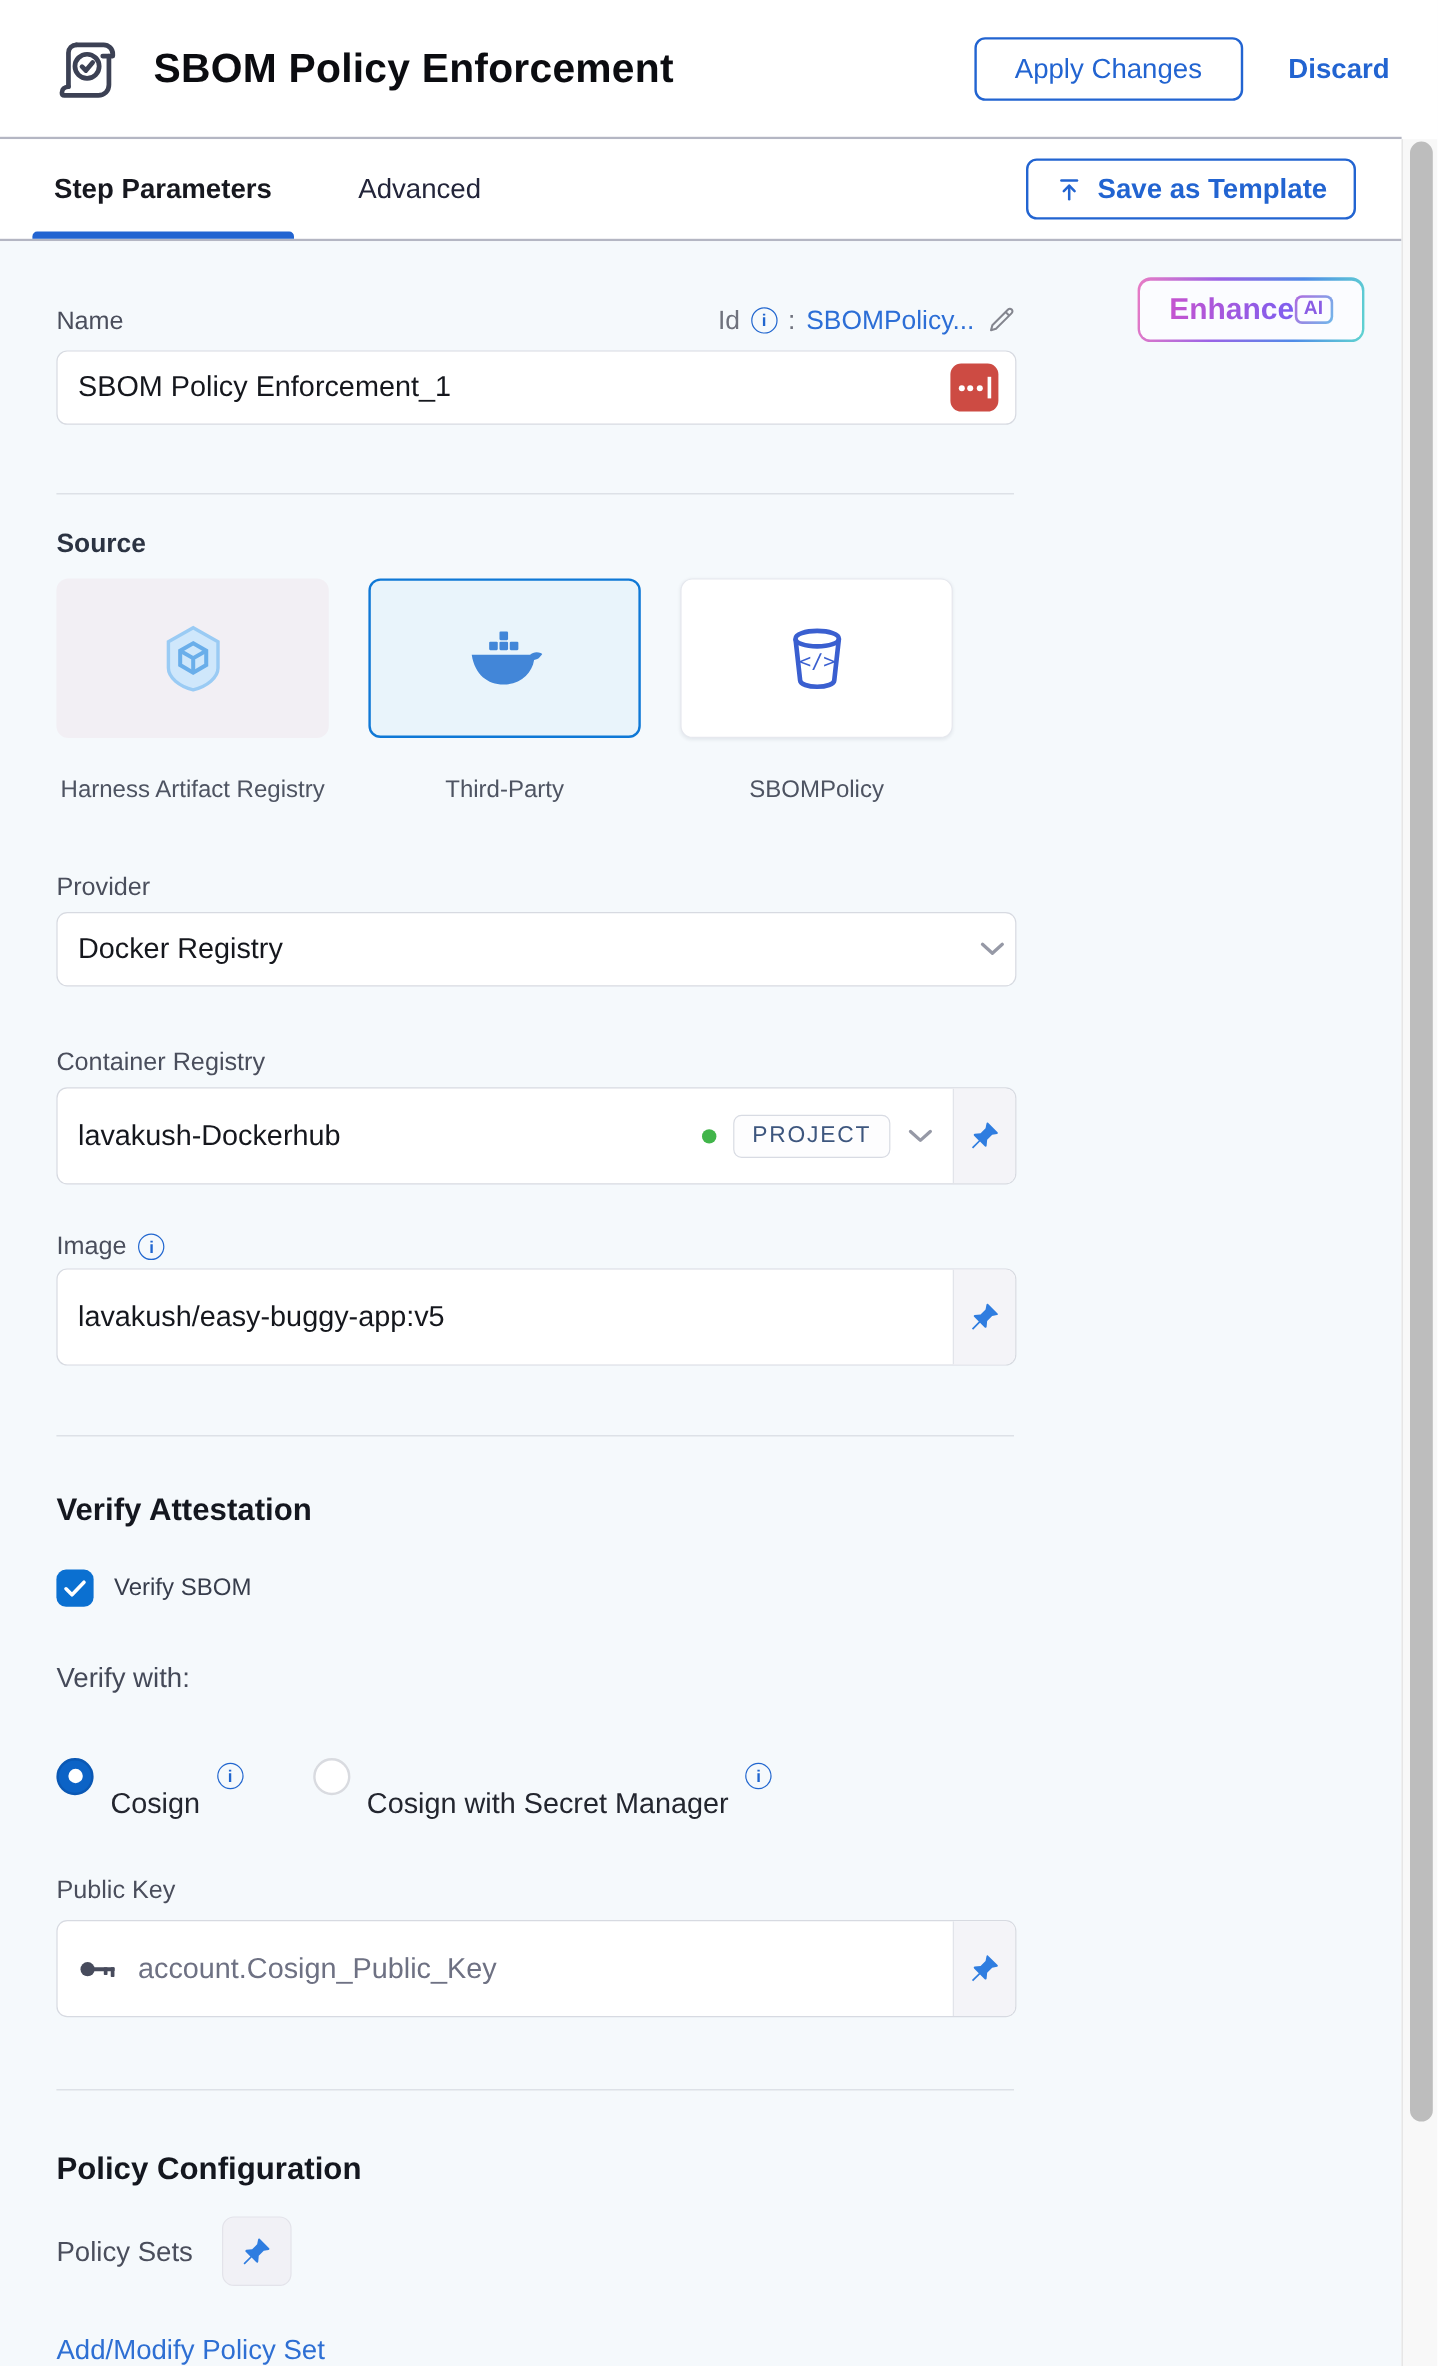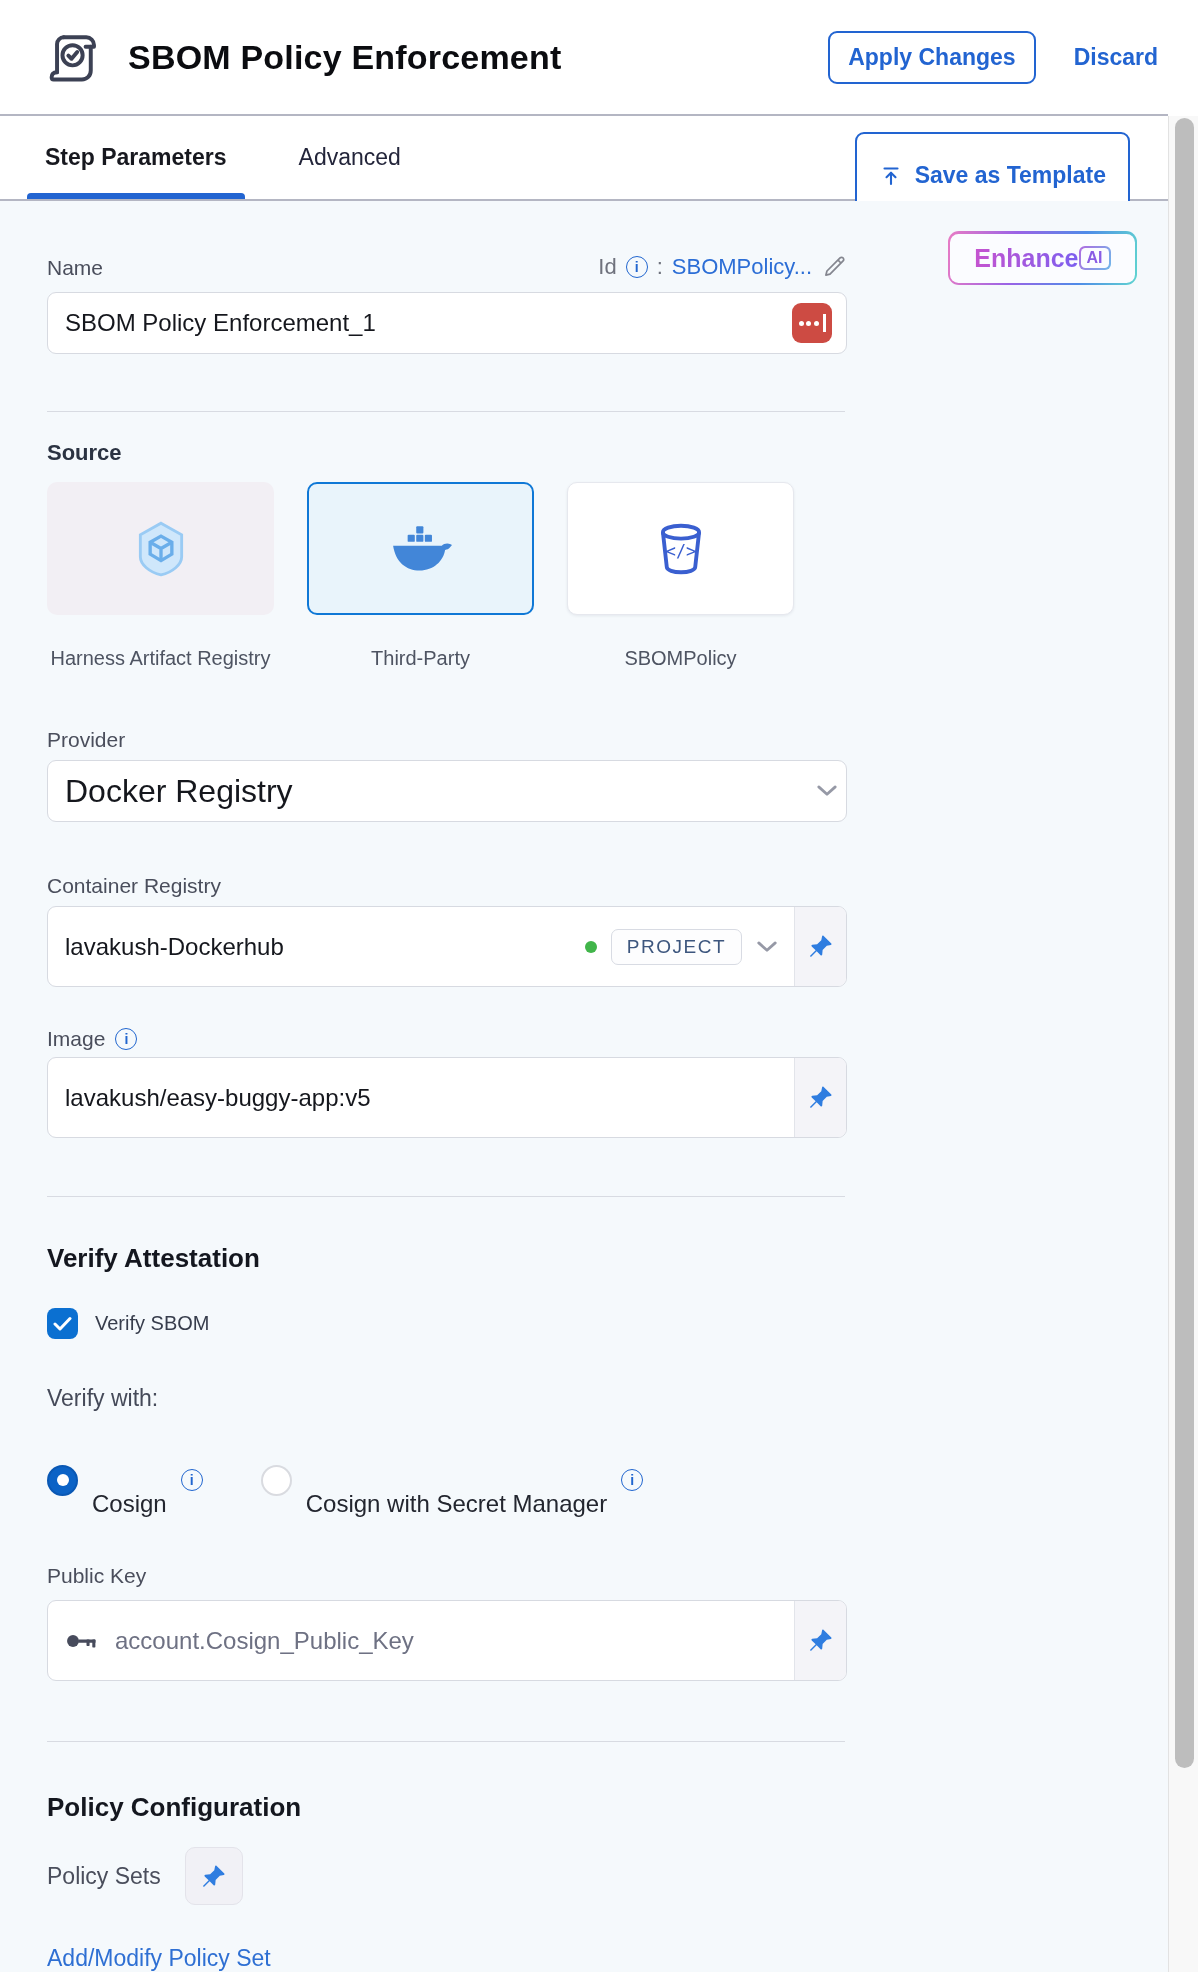--- a/index.html
+++ b/index.html
@@ -8,34 +8,34 @@
   .page { position:relative; width:1198px; height:1972px; background:#fff; overflow:hidden; }
 
   
   .header { position:absolute; left:0; top:0; width:1198px; height:115px;
             display:flex; align-items:center; padding:0 40px 0 44px; background:#fff; }
   .header-rule { position:absolute; left:0; top:114px; width:1168px; height:2px; background:#b4b6c3; }
   .hdr-icon { width:64px; height:64px; flex:0 0 auto; }
   .page-title { font-size:34px; font-weight:700; color:#0b0c10; margin-left:20px; letter-spacing:.2px; }
   .hdr-spacer { flex:1; }
   .btn-outline-blue { border:2px solid #2264d1; color:#2264d1; background:#fff; border-radius:9px;
-            font-size:23px; font-weight:700; padding:11px 18px; cursor:pointer;
+            font-size:23px; font-weight:400; padding:11px 32px; cursor:pointer;
             font-family:inherit; display:inline-flex; align-items:center; gap:10px; }
   .discard-link { color:#2264d1; font-size:23px; font-weight:700; margin-left:38px; cursor:pointer; }
 
   
   .tabbar { position:absolute; left:0; top:116px; width:1168px; height:85px; background:#fff;
             display:flex; align-items:center; padding-left:45px; border-bottom:2px solid #b4b6c3; }
   .tab { font-size:23px; color:#23253a; position:relative; height:100%; display:flex; align-items:center; cursor:pointer; }
   .tab.active { font-weight:700; color:#17181f; }
   .tab.active::after { content:""; position:absolute; left:-18px; right:-18px; bottom:0;
             height:6px; background:#2264d1; border-radius:4px 4px 0 0; }
   .tab + .tab { margin-left:72px; font-weight:500; }
   .save-template-btn { position:absolute; right:38px; top:16px; border:2px solid #2264d1; color:#2264d1;
-            background:#fff; border-radius:9px; font-size:23px; font-weight:700; padding:28px 22px;
+            background:#fff; border-radius:9px; font-size:23px; font-weight:700; padding:10px 22px;
             display:inline-flex; align-items:center; gap:12px; cursor:pointer; font-family:inherit; }
 
   
   .content { position:absolute; left:0; top:201px; width:1168px; height:1771px;
              background:#f5f9fc; padding:0 0 0 47px; }
 
   .field-label { font-size:21px; font-weight:500; color:#4a4e5c; }
   .divider { width:798px; height:1px; background:#d8dbe2; }
 
   
@@ -77,21 +77,21 @@
   .card-selected { background:#e9f4fb; border:2.5px solid #0f78d6; }
   .card-repo { background:#fff; border:1px solid #e6e8ee; box-shadow:0 1px 3px rgba(30,40,60,.08); }
   .card svg { width:62px; height:62px; }
   .card-labels { margin-top:30px; display:flex; gap:33px; }
   .card-label { width:227px; text-align:center; font-size:20px; color:#4e5462; line-height:1.35; }
 
   
   .provider-label { margin-top:56px; }
   .select-shell { margin-top:8px; width:800px; height:62px; background:#fff; border:1px solid #d7dae1;
                   border-radius:9px; display:flex; align-items:center; padding:0 8px 0 17px;
-                  font-size:32px; color:#15171d; cursor:pointer; }
+                  font-size:24px; color:#15171d; cursor:pointer; }
   .chevron { width:22px; height:14px; flex:0 0 auto; }
 
   
   .cr-label { margin-top:52px; }
   .ref-shell { margin-top:8px; width:800px; height:81px; background:#fff; border:1px solid #d7dae1;
                border-radius:9px; display:flex; align-items:stretch; overflow:hidden; }
   .ref-main { flex:1; display:flex; align-items:center; padding:0 16px 0 17px; font-size:24px; color:#15171d; gap:14px; }
   .green-dot { width:12px; height:12px; border-radius:50%; background:#41b54a; flex:0 0 auto; }
   .scope-badge { border:1px solid #d8dbe3; border-radius:7px; background:#fdfdfe; color:#3d567e;
                  font-size:19px; letter-spacing:1.5px; font-weight:500; padding:6px 15px; }

